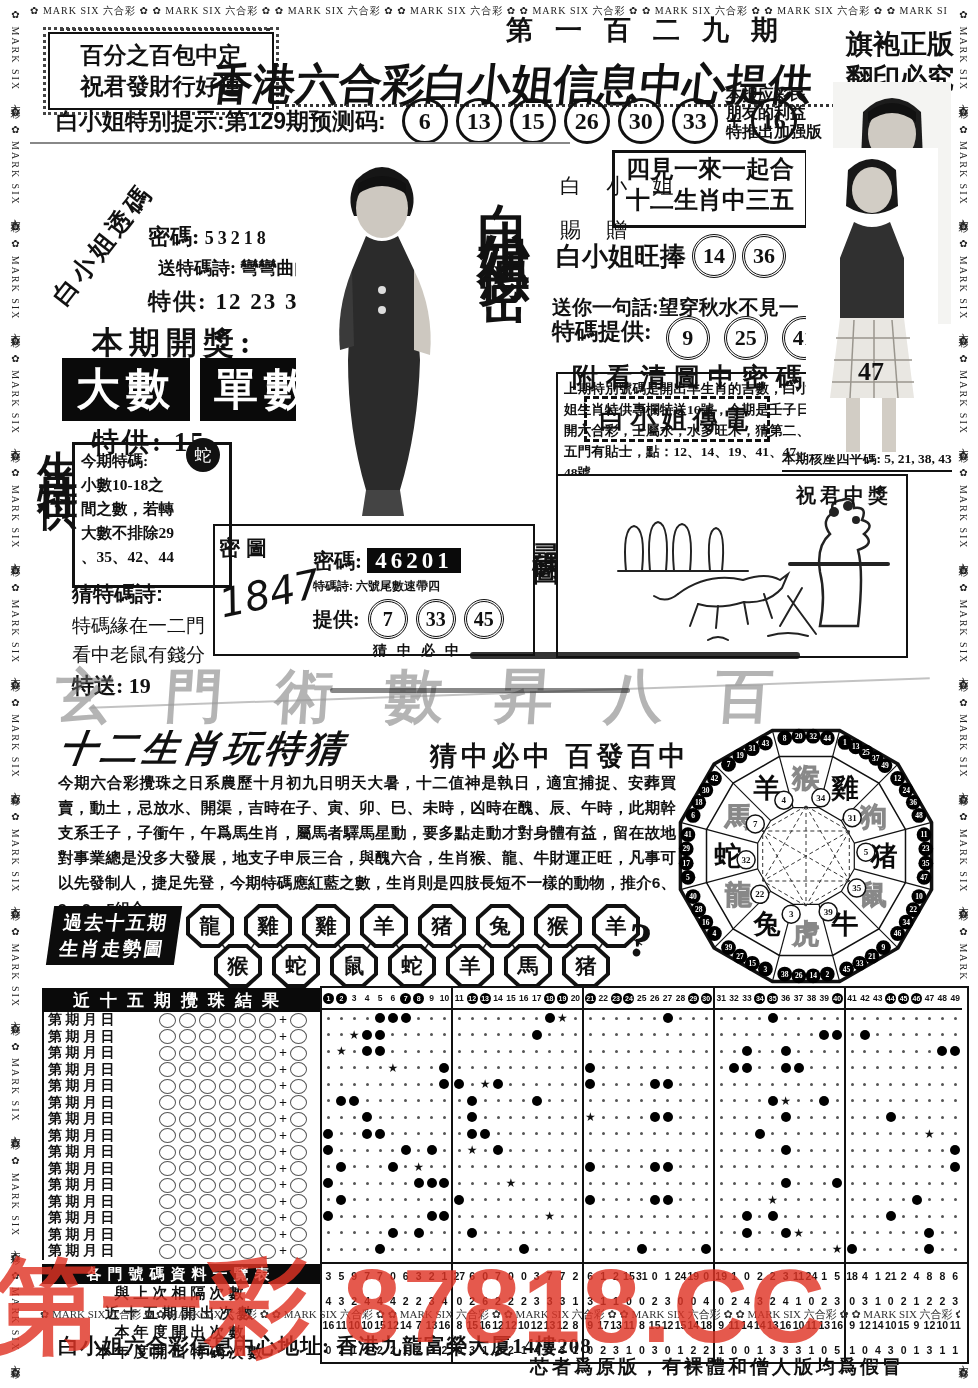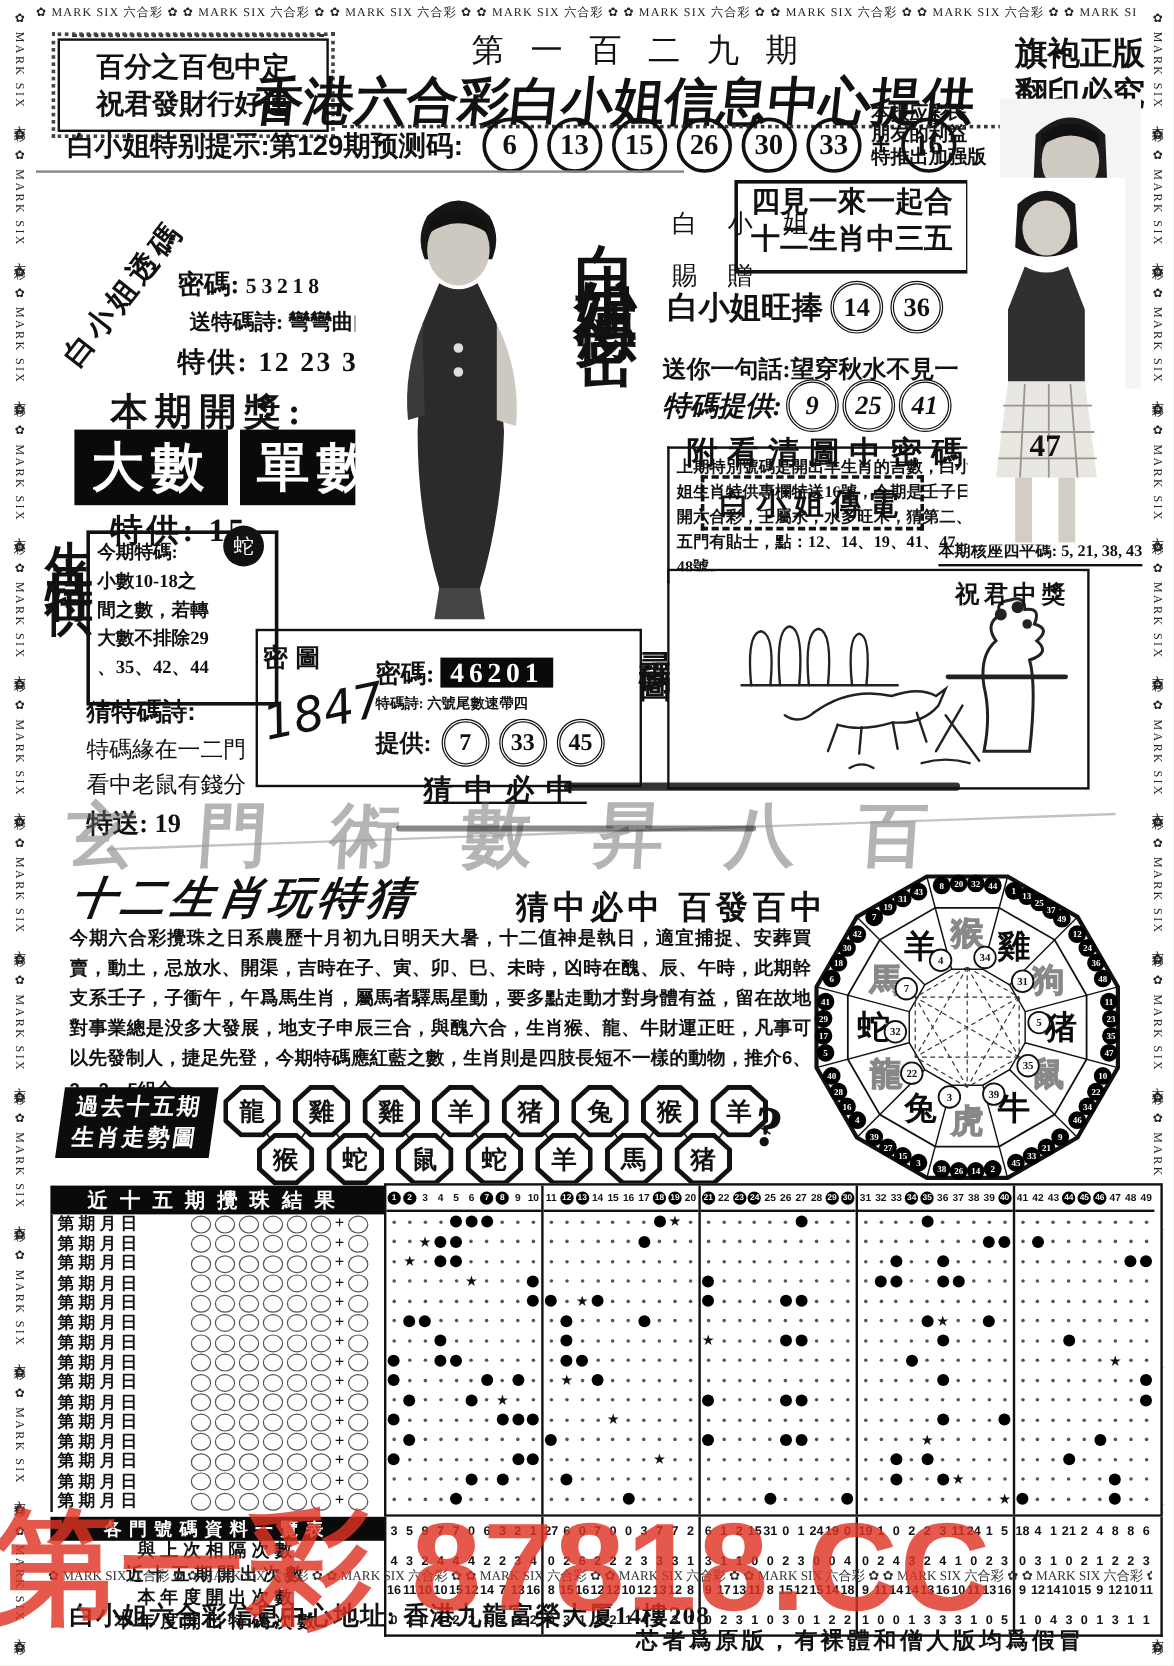--- a/index.html
+++ b/index.html
@@ -9,21 +9,21 @@
   
   .vborder{top:0;width:30px;height:1388px;overflow:hidden;font-size:10px;color:#222;
            writing-mode:vertical-rl;letter-spacing:2px;line-height:30px;text-align:center;}
   .hborder{left:30px;top:0;width:918px;height:22px;overflow:hidden;font-size:10px;color:#222;
            line-height:22px;white-space:nowrap;letter-spacing:1px;}
   .hborder2{left:40px;top:1302px;width:920px;height:24px;overflow:hidden;font-size:11px;color:#333;
            line-height:24px;white-space:nowrap;}
   
   .lbox{left:48px;top:32px;width:222px;height:74px;border:2px solid #111;outline:3px dotted #444;outline-offset:2px;
         display:flex;flex-direction:column;justify-content:center;align-items:center;font-weight:bold;font-size:23px;}
-  .issue{left:280px;top:24px;width:520px;text-align:center;font-size:27px;font-weight:normal;letter-spacing:22px;}
+  .issue{left:280px;top:12px;width:520px;text-align:right;font-size:27px;font-weight:bold;letter-spacing:22px;}
   .bigtitle{left:210px;top:56px;width:600px;text-align:center;font-size:43px;font-weight:bold;
             transform:skewX(-6deg);white-space:nowrap;}
   .titledeco{left:285px;top:104px;width:600px;border-top:3px dotted #333;height:0;}
   .titledeco2{left:60px;top:28px;width:210px;border-top:3px dotted #333;height:0;}
   .rnotice{left:800px;top:28px;width:150px;font-size:27px;font-weight:bold;line-height:1.25;font-family:"Liberation Sans",sans-serif;margin-left:46px;}
   .predrow{left:56px;top:98px;width:690px;display:flex;align-items:center;gap:16px;}
   .predlabel{font-size:23px;font-weight:bold;font-family:"Liberation Sans",sans-serif;white-space:nowrap;}
   .pcircle{width:40px;height:40px;border:3px solid #111;border-radius:50%;display:flex;align-items:center;
            justify-content:center;font-size:24px;font-weight:bold;flex:0 0 auto;}
   .plus{font-size:30px;font-weight:bold;}
@@ -56,30 +56,30 @@
   .mibox .lft .mt{font-size:21px;font-weight:bold;letter-spacing:6px;}
   .mibox .hand{font-size:40px;font-family:"DejaVu Sans",cursive,sans-serif;transform:rotate(-12deg);
                font-style:italic;margin-top:10px;}
   .mibox .rgt{flex:1;padding:21px 4px;}
   .mibox .pw{font-size:21px;font-weight:bold;}
   .mibox .pw b{background:#0a0a0a;color:#fff;padding:0 8px;font-size:23px;letter-spacing:4px;}
   .mibox .ps{font-size:12px;font-weight:bold;margin-top:3px;}
   .mibox .prov{display:flex;align-items:center;gap:8px;margin-top:4px;font-size:20px;font-weight:bold;}
   .ccircle{width:34px;height:34px;border:3px double #111;border-radius:50%;display:flex;align-items:center;
            justify-content:center;font-size:20px;font-weight:bold;}
-  .mibox .win{font-size:24px;font-weight:bold;text-align:center;letter-spacing:10px;margin-top:3px;text-decoration:underline;}
+  .mibox .win{font-size:14px;font-weight:bold;text-align:center;letter-spacing:10px;margin-top:3px;}
   .xunma{left:528px;top:522px;writing-mode:vertical-rl;font-size:27px;font-weight:bold;letter-spacing:8px;}
   
   .cz{left:560px;top:164px;font-size:21px;line-height:2.1;letter-spacing:10px;}
   .czbox{left:612px;top:150px;width:190px;height:72px;border:3px solid #111;display:flex;flex-direction:column;
          justify-content:flex-start;align-items:center;font-weight:bold;font-size:24px;line-height:1.3;
          font-family:"Liberation Sans",sans-serif;}
   .wang{left:556px;top:234px;display:flex;align-items:center;gap:6px;font-size:26px;font-weight:bold;}
   .sent{left:552px;top:294px;font-size:20px;font-weight:bold;white-space:nowrap;}
-  .tgti{left:552px;top:316px;display:flex;align-items:center;gap:3px;font-size:23px;font-weight:bold;font-style:italic;}
+  .tgti{left:552px;top:316px;display:flex;align-items:flex-start;gap:14px;font-size:23px;font-weight:bold;}
   .fukan{left:572px;top:360px;font-size:26px;font-weight:bold;letter-spacing:8px;}
   .chuand{left:584px;top:396px;width:180px;height:40px;border:3px dashed #111;display:flex;align-items:center;
           justify-content:center;font-size:25px;font-weight:bold;letter-spacing:6px;}
   .parabox{left:556px;top:372px;width:246px;height:100px;border-left:2px solid #111;border-bottom:2px solid #111;
            border-top:2px solid #111;padding:5px 6px;font-size:13.5px;font-weight:bold;line-height:1.55;text-align:justify;}
   .pingma{left:782px;top:450px;font-size:13.5px;font-weight:bold;border-bottom:2px solid #111;padding-bottom:2px;}
   .dogbox{left:556px;top:474px;width:348px;height:180px;border:2px solid #111;}
   .zhujun{left:796px;top:482px;font-size:20px;font-weight:bold;letter-spacing:4px;}
   .lady2{left:806px;top:148px;}
   

